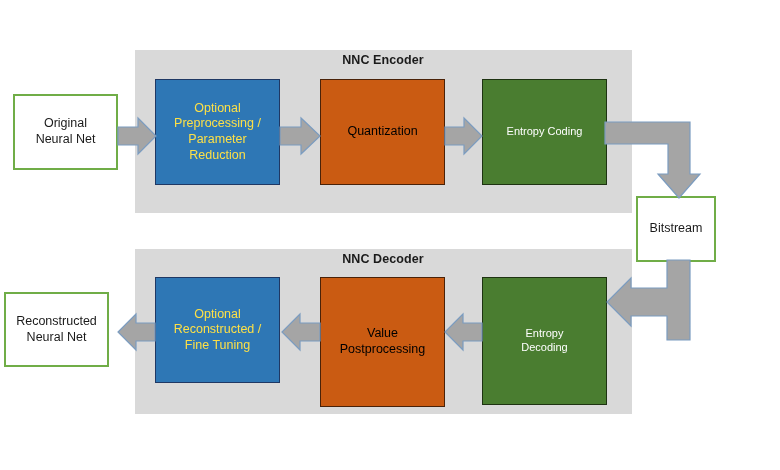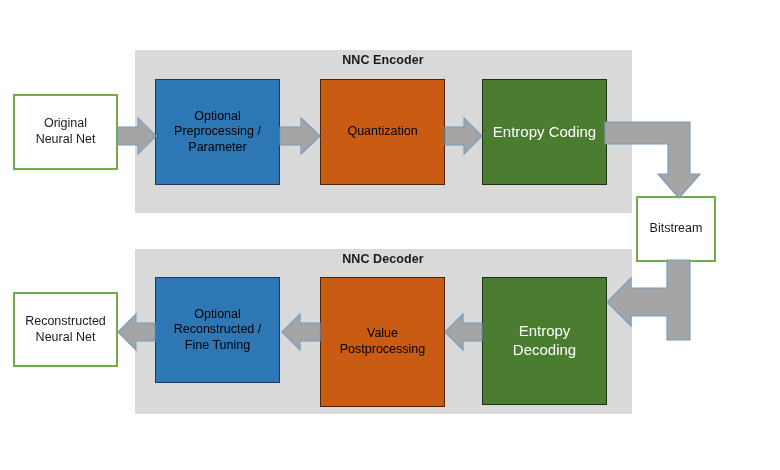--- a/index.html
+++ b/index.html
@@ -46,36 +46,36 @@
   .box-io {
     background: #ffffff;
     border: 2px solid #70ad47;
     color: #1a1a1a;
     font-size: 12.5px;
   }
   .box-blue {
     background: #2e75b6;
     background: #2e77b5;
     border: 1px solid #1f3864;
-    color: #000000;
+    color: #fde047;
     font-size: 12.5px;
   }
   .box-orange {
     background: #c55a11;
     background: #ca5b12;
     border: 1px solid #4a2208;
     color: #000000;
     font-size: 12.5px;
   }
   .box-green {
     background: #4a7c2f;
     background: #4a7d30;
     border: 1px solid #1e3312;
     color: #ffffff;
-    font-size: 15px;
+    font-size: 11px;
   }
   .box span { display: block; padding: 0 4px; }
   svg.arrow {
     position: absolute;
     overflow: visible;
   }
 </style>
 </head>
 <body>
 
@@ -89,20 +89,21 @@
       <span>Original</span>
       <span>Neural Net</span>
     </div>
   </div>
 
   <div class="box box-blue" style="left:155px; top:70px; width:125px; height:106px;">
     <div>
       <span>Optional</span>
       <span>Preprocessing /</span>
       <span>Parameter</span>
+      <span>Reduction</span>
     </div>
   </div>
 
   <div class="box box-orange" style="left:320px; top:70px; width:125px; height:106px;">
     <div>
       <span>Quantization</span>
     </div>
   </div>
 
   <div class="box box-green" style="left:482px; top:70px; width:125px; height:106px;">
@@ -135,21 +136,21 @@
   </div>
 
   <div class="box box-blue" style="left:155px; top:268px; width:125px; height:106px;">
     <div>
       <span>Optional</span>
       <span>Reconstructed /</span>
       <span>Fine Tuning</span>
     </div>
   </div>
 
-  <div class="box box-io" style="left:13px; top:283px; width:105px; height:75px;">
+  <div class="box box-io" style="left:4px; top:283px; width:105px; height:75px;">
     <div>
       <span>Reconstructed</span>
       <span>Neural Net</span>
     </div>
   </div>
 
   <svg class="arrow" style="left:118px; top:107px;" width="40" height="40" viewBox="0 0 40 40">
     <polygon points="0,11 20,11 20,2 38,20 20,38 20,29 0,29" fill="#a5a5a5" stroke="#7b9cc0" stroke-width="1.2"></polygon>
   </svg>
 

